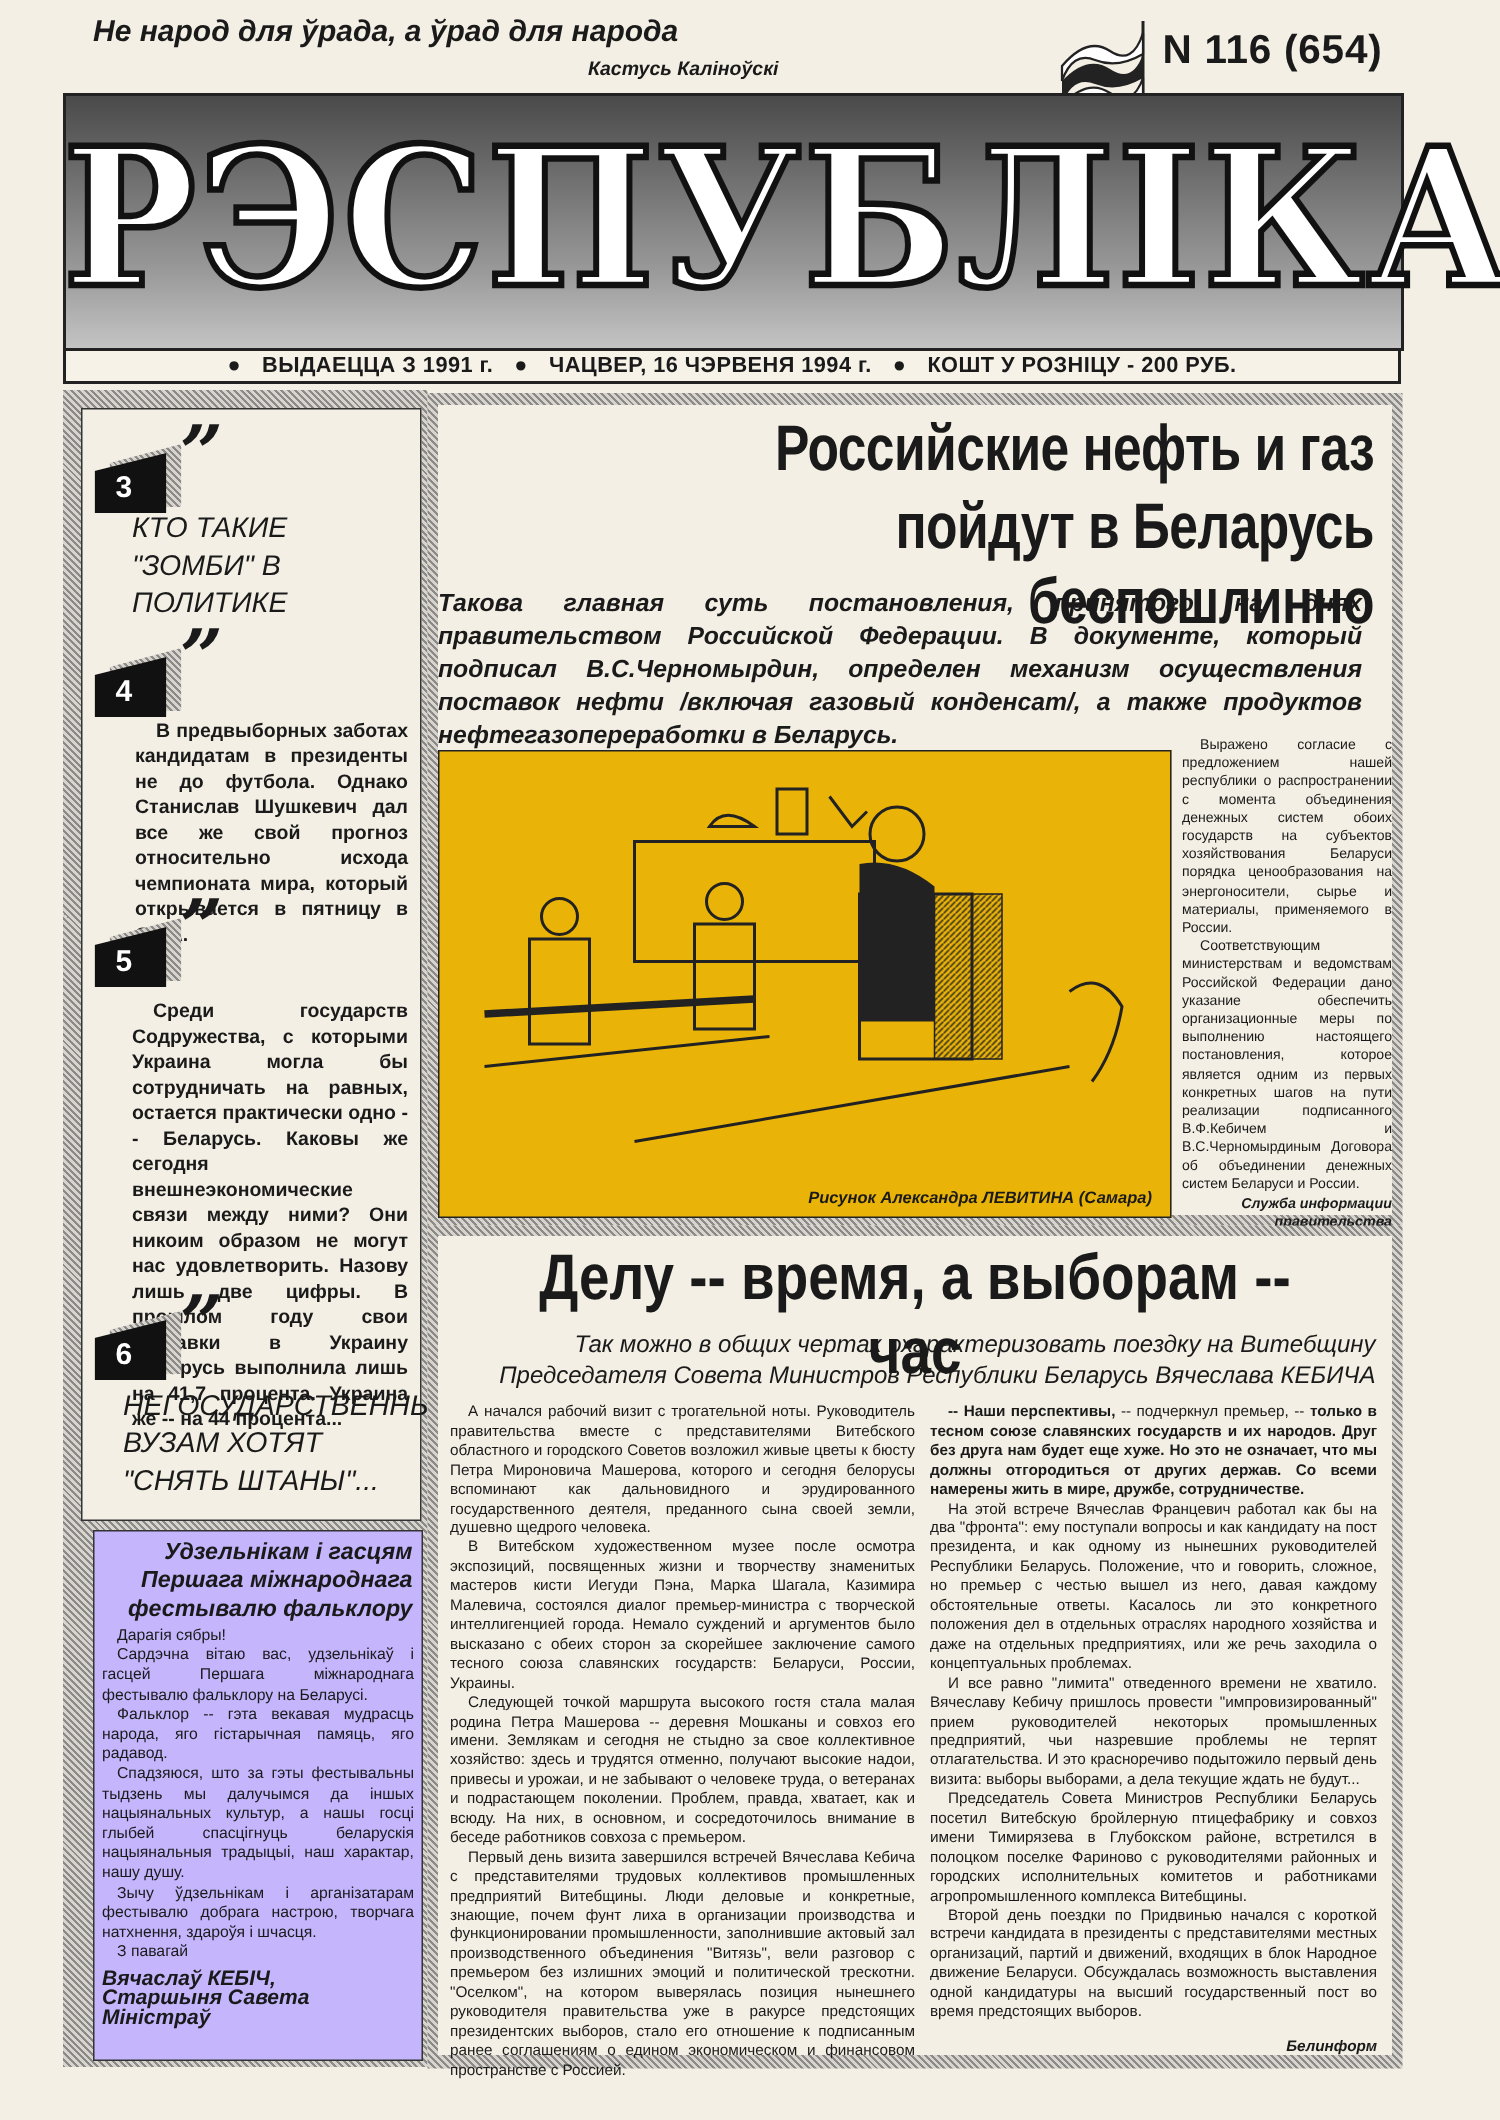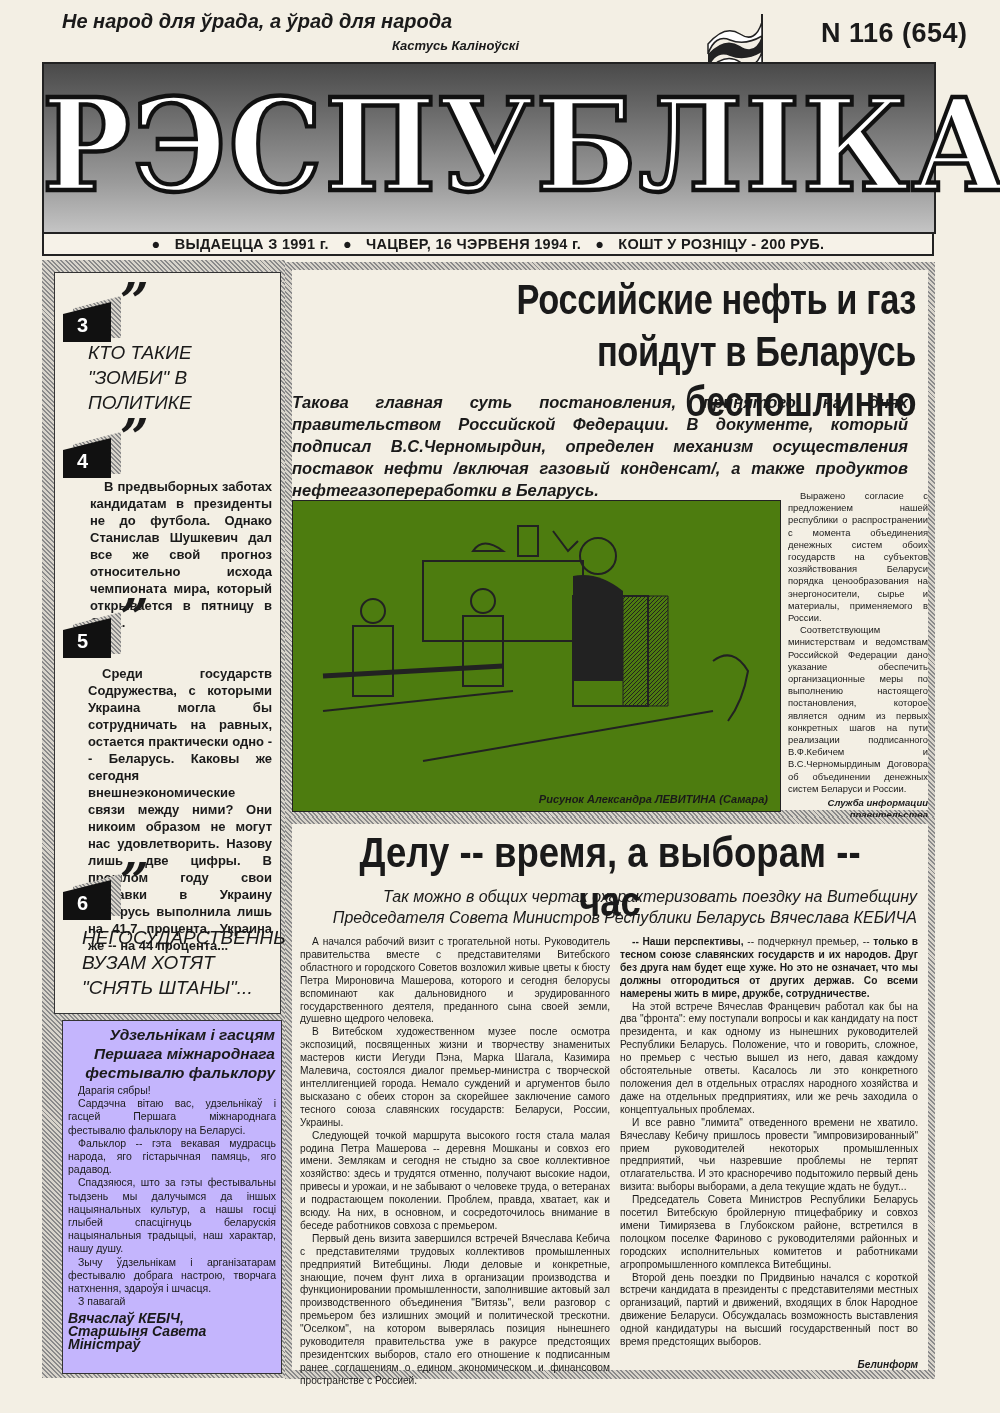--- a/index.html
+++ b/index.html
@@ -1,20 +1,20 @@
 <!DOCTYPE html>
 <html><head>
 <meta charset="utf-8">
 <style>
   html,body{margin:0;padding:0;}
   body{width:1000px;height:1413px;background:#f3efe4;position:relative;overflow:hidden;font-family:"Liberation Sans",sans-serif;color:#1a1a1a;}
   .abs{position:absolute;}
   .motto{left:62px;top:10px;font-size:20px;font-style:italic;font-weight:bold;}
   .motto-author{left:392px;top:38px;font-size:13px;font-style:italic;font-weight:bold;}
-  .issue{left:775px;top:18px;font-size:27px;font-weight:bold;letter-spacing:0.5px;margin-left:46px;}
+  .issue{left:775px;top:18px;font-size:27px;font-weight:bold;letter-spacing:0.5px;}
   .flag{left:700px;top:14px;width:70px;height:80px;}
   .mast{left:42px;top:62px;width:890px;height:168px;background:linear-gradient(#4a4a4a,#9a9a9a 70%,#c4c4c4);border:2px solid #222;}
   .mast-title{left:42px;top:66px;width:890px;text-align:center;font-family:"DejaVu Serif",serif;font-weight:bold;font-size:118px;letter-spacing:2px;color:#fff;-webkit-text-stroke:4px #111;line-height:160px;transform:scaleY(1.08);}
   .infobar{left:42px;top:232px;width:888px;height:20px;border:2px solid #222;background:#f6f2e8;font-weight:bold;font-size:14.5px;display:flex;align-items:center;justify-content:center;gap:14px;letter-spacing:0.3px;}
   .hatch{background:repeating-linear-gradient(45deg,#8a8a8a 0 1.4px,#d8d4cb 1.4px 3.2px);}
   .leftframe{left:42px;top:260px;width:243px;height:1118px;}
   .leftinner{left:54px;top:272px;width:225px;height:740px;background:#f3efe4;border:1px solid #333;}
   .badge{width:48px;height:40px;}
   .badge .sh{position:absolute;left:10px;top:-6px;width:48px;height:42px;clip-path:polygon(0 30%,100% 0,100% 100%,0 100%);}
   .badge .bk{position:absolute;left:0;top:0;width:48px;height:40px;background:#111;clip-path:polygon(0 30%,100% 0,100% 100%,0 100%);}
@@ -23,21 +23,21 @@
   .teaser-big{font-size:19px;font-style:italic;line-height:25px;}
   .teaser-txt{font-size:13px;font-weight:bold;line-height:17px;text-align:justify;text-indent:14px;}
   .fest{left:62px;top:1020px;width:218px;height:352px;background:#c4b5fd;border:1px solid #333;}
   .fest-h{font-size:15.5px;font-weight:bold;font-style:italic;text-align:right;line-height:19px;}
   .fest-p{font-size:10.5px;line-height:13.2px;text-align:justify;text-indent:10px;margin:0;}
   .sig{font-size:14px;font-weight:bold;font-style:italic;text-align:left;line-height:13px;}
   .topframe{left:285px;top:262px;width:650px;height:555px;}
   .topinner{left:292px;top:270px;width:636px;height:540px;background:#f3efe4;}
   .h1{font-family:"Liberation Sans Narrow","Liberation Sans",sans-serif;font-weight:bold;font-size:43px;text-align:right;line-height:50px;transform:scaleX(0.8);transform-origin:right;letter-spacing:-0.5px;}
   .lead{font-size:16.5px;font-style:italic;font-weight:bold;line-height:22px;text-align:justify;}
-  .cartoon{left:292px;top:500px;width:487px;height:310px;border:1px solid #222;background:#4d7c0f;}
+  .cartoon{left:292px;top:500px;width:487px;height:310px;border:1px solid #222;background:#eab308;}
   .sidecol{left:788px;top:490px;width:140px;}
   .side-p{font-size:9.4px;line-height:12.2px;text-align:justify;text-indent:12px;margin:0;}
   .caption{font-size:11px;font-weight:bold;font-style:italic;}
   .botframe{left:285px;top:817px;width:650px;height:562px;}
   .botinner{left:292px;top:824px;width:636px;height:546px;background:#f3efe4;}
   .h2{font-family:"Liberation Sans Narrow","Liberation Sans",sans-serif;font-weight:bold;font-size:43px;text-align:center;transform:scaleX(0.85);}
   .sub{font-size:16px;font-style:italic;text-align:right;line-height:21px;}
   .col{font-size:10.2px;line-height:12.9px;text-align:justify;}
   .col p{margin:0;text-indent:12px;}
 </style>

